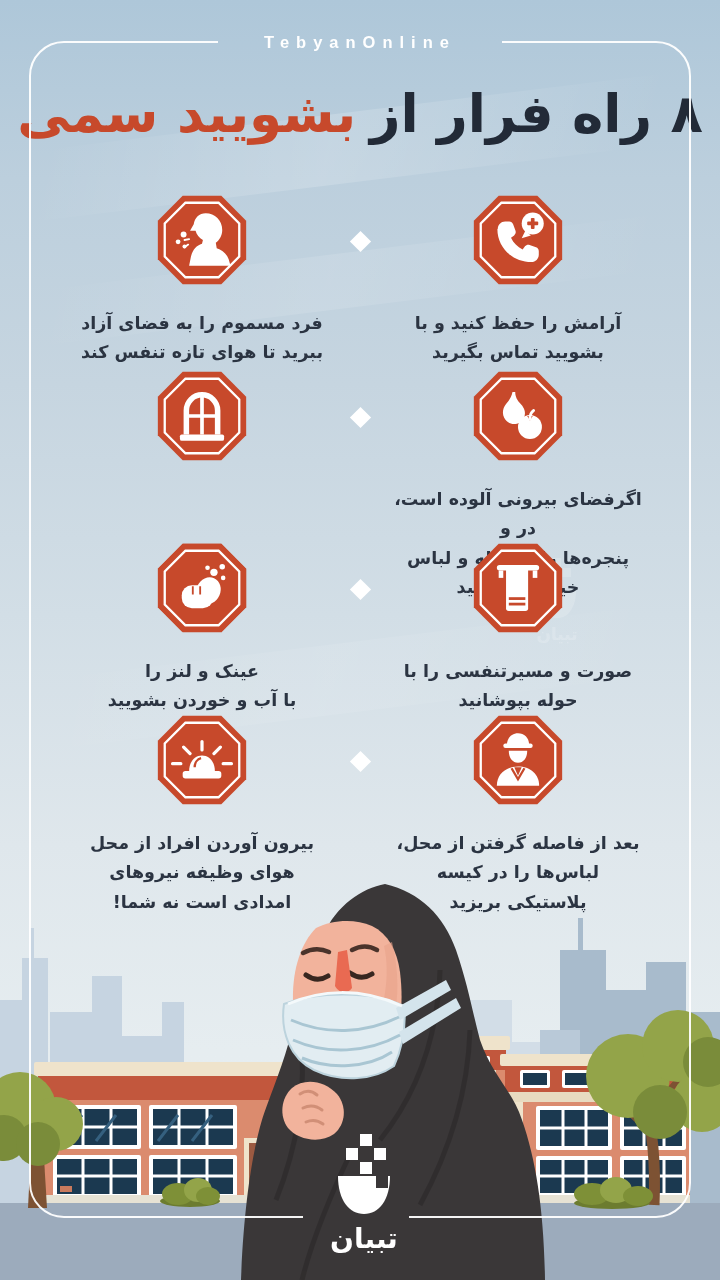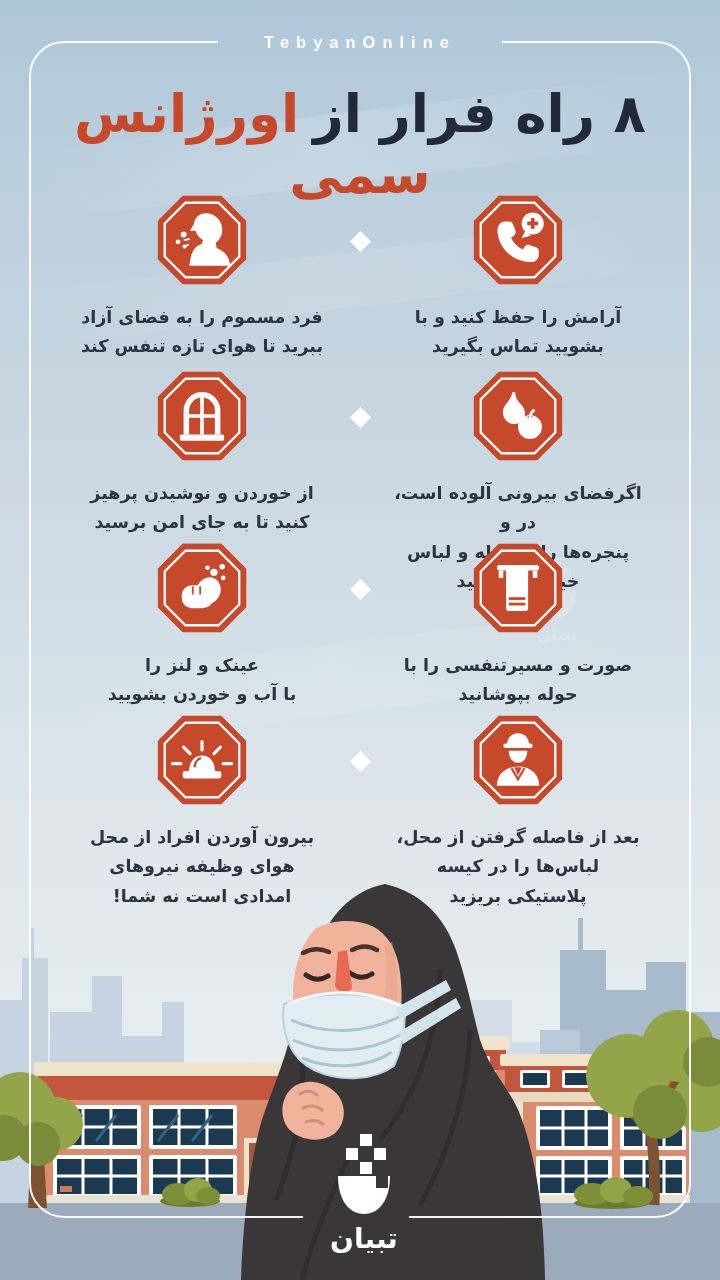--- a/index.html
+++ b/index.html
@@ -18,21 +18,21 @@
     font-size:16.5px;letter-spacing:7px;line-height:24px;}
   .title{position:absolute;z-index:2;top:84px;left:0;width:720px;margin:0;
     text-align:center;font-size:53px;font-weight:bold;line-height:1.15;}
   .t-dark{color:#222a37;margin-left:14px;}
   .t-accent{color:#c7492b;}
   .watermark{position:absolute;z-index:1;left:518px;top:556px;opacity:.18;}
   .row{position:absolute;z-index:2;left:64px;right:64px;display:grid;
     grid-template-columns:1fr 40px 1fr;}
   .r1{top:194px;} .r2{top:370px;} .r3{top:542px;} .r4{top:714px;}
   .item{display:flex;flex-direction:column;align-items:center;gap:15px;}
-  .tip{margin:2px;text-align:center;white-space:pre-line;direction:rtl;
+  .tip{margin:8px;text-align:center;white-space:pre-line;direction:rtl;
     color:#2b3442;font-size:17.5px;font-weight:bold;line-height:1.68;}
   .dcell{display:flex;justify-content:center;}
   .diamond{width:15px;height:15px;background:#ffffff;transform:rotate(45deg);margin-top:40px;}
   .logo{position:absolute;z-index:5;left:318px;top:1126px;}
 </style>
 </head>
 <body>
 
 <div class="page">
 
@@ -170,21 +170,21 @@
       <ellipse cx="476" cy="1197" rx="14" ry="9" fill="#7e9037"></ellipse>
       <ellipse cx="492" cy="1195" rx="12" ry="9" fill="#93a449"></ellipse>
     </g>
   </svg>
 
   <div class="brand">
     <span>TebyanOnline</span>
   </div>
 
   <h1 class="title" dir="rtl">
-    <span class="t-dark">۸ راه فرار از</span><span class="t-accent">اورژانس سمی</span>
+    <span class="t-dark">۸ راه فرار از</span><span class="t-accent">بشویید سمی</span>
   </h1>
 
   <svg class="watermark" width="86" height="92" viewBox="0 0 86 92">
     <g fill="#ffffff">
       <rect x="34" y="2" width="9" height="9"></rect>
       <rect x="24" y="12" width="9" height="9"></rect>
       <rect x="44" y="12" width="9" height="9"></rect>
       <rect x="34" y="22" width="9" height="9"></rect>
       <path d="M20 34 H58 C58 52 50 62 39 62 C28 62 20 52 20 34 Z"></path>
       <text x="39" y="84" font-size="17" font-weight="bold" text-anchor="middle">تبیان</text>
@@ -240,22 +240,20 @@
         <div class="diamond"></div>
       </div>
     <div class="item">
       <svg width="92" height="92" viewBox="0 0 100 100">
         <polygon points="29,2 71,2 98,29 98,71 71,98 29,98 2,71 2,29" fill="#c7492b"></polygon>
         <polygon points="32,9.5 68,9.5 90.5,32 90.5,68 68,90.5 32,90.5 9.5,68 9.5,32" fill="none" stroke="#ffffff" stroke-width="2.5"></polygon>
         <path d="M33 70V44a17 17 0 0 1 34 0v26" fill="none" stroke="#ffffff" stroke-width="6"></path>
         <path d="M50 29v41M34 50h32" stroke="#ffffff" stroke-width="4"></path>
         <rect x="26" y="70" width="48" height="7" rx="2" fill="#ffffff"></rect>
       </svg>
-      <p class="tip">از خوردن و نوشیدن پرهیز
-کنید تا به جای امن برسید</p>
     </div>
   </div>
 
   <div class="row r3" dir="rtl">
     <div class="item">
       <svg width="92" height="92" viewBox="0 0 100 100">
         <polygon points="29,2 71,2 98,29 98,71 71,98 29,98 2,71 2,29" fill="#c7492b"></polygon>
         <polygon points="32,9.5 68,9.5 90.5,32 90.5,68 68,90.5 32,90.5 9.5,68 9.5,32" fill="none" stroke="#ffffff" stroke-width="2.5"></polygon>
         <rect x="27" y="25" width="46" height="6" rx="3" fill="#ffffff"></rect>
         <rect x="29" y="31" width="5" height="8" fill="#ffffff"></rect>

